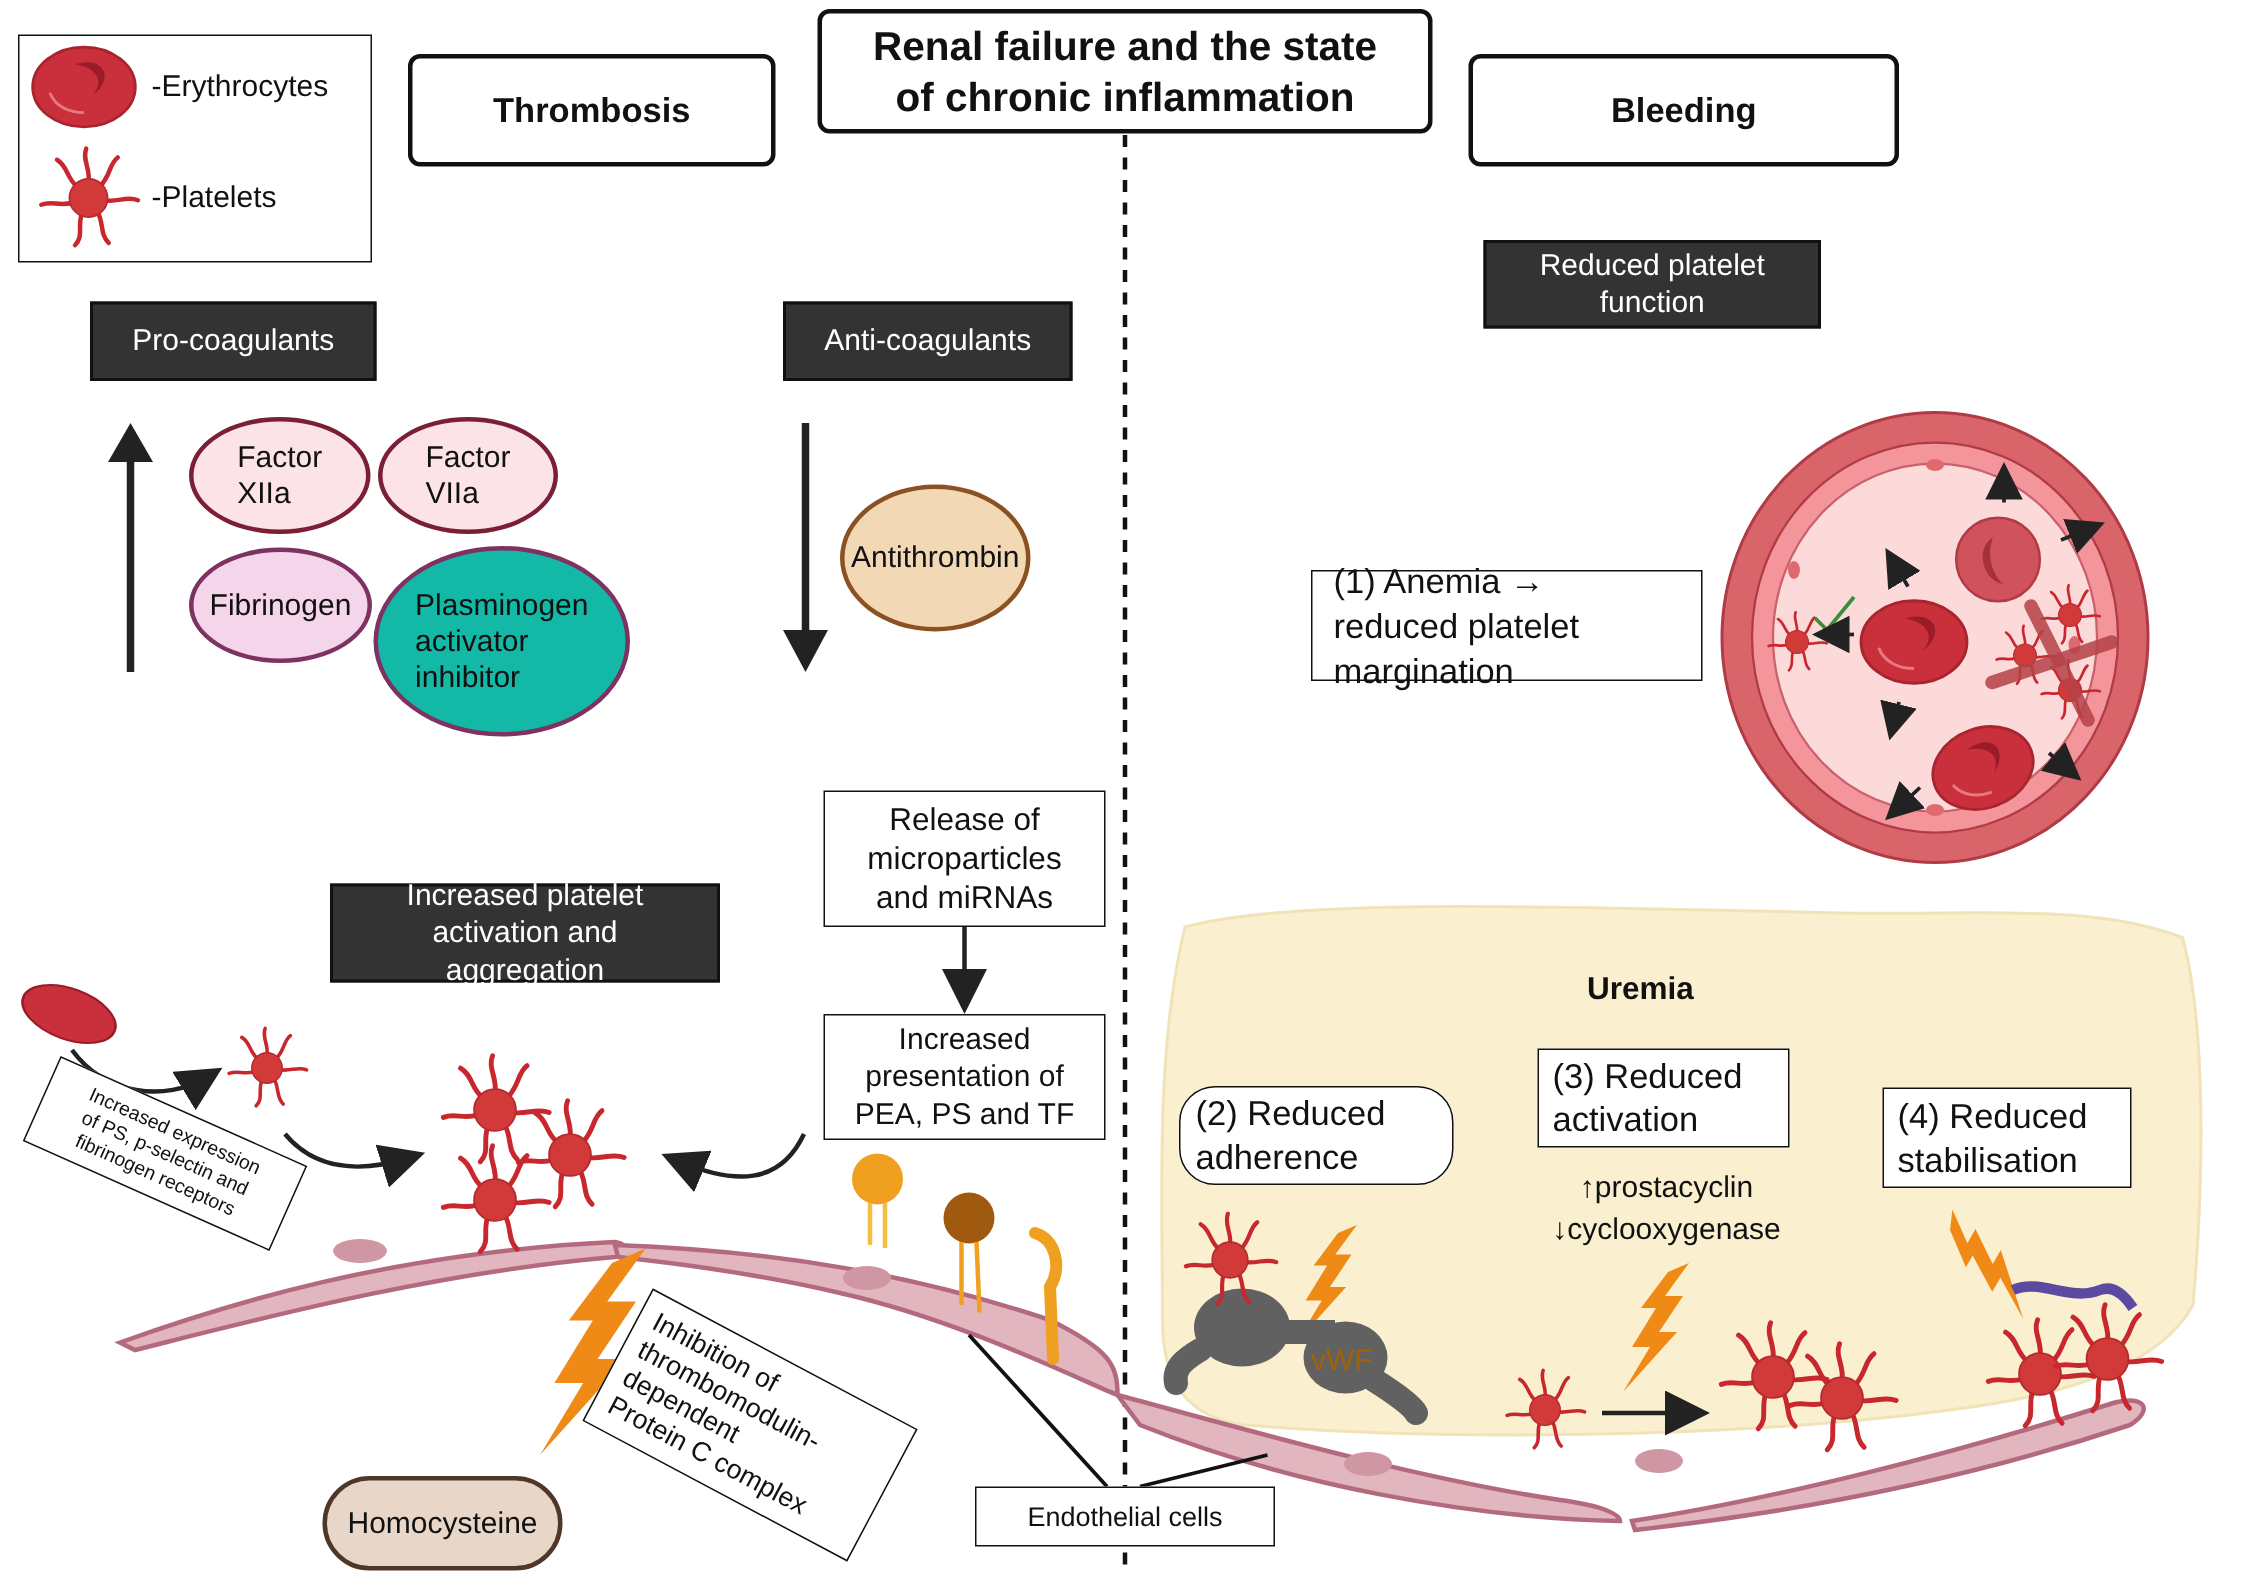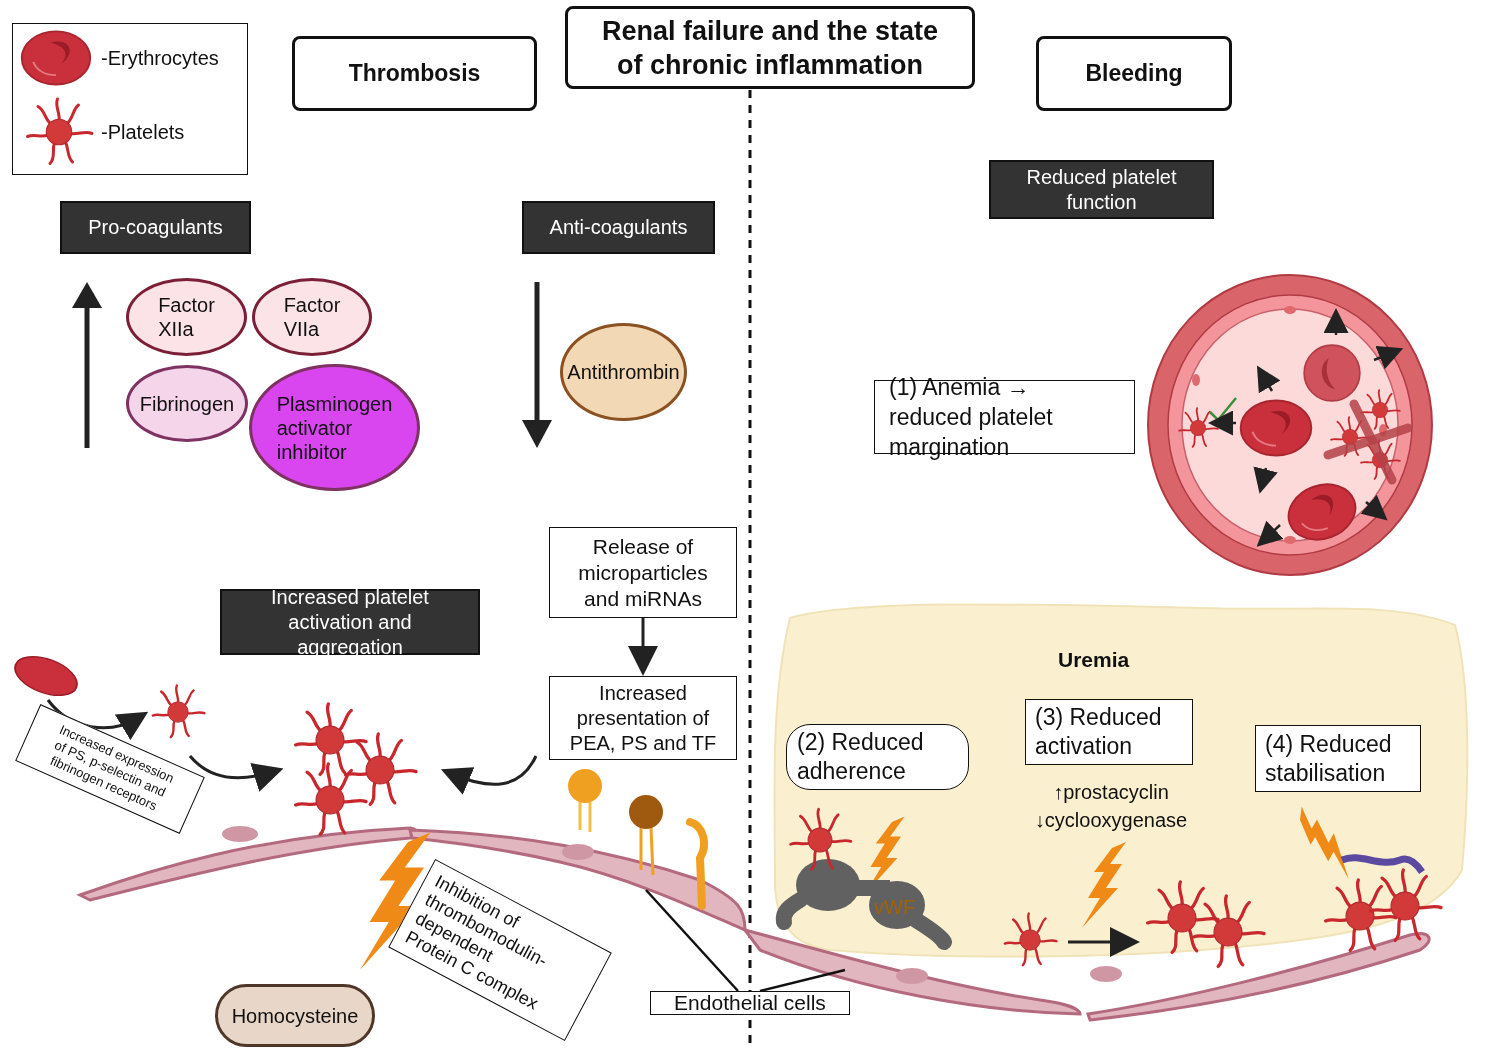--- a/index.html
+++ b/index.html
@@ -1,18 +1,18 @@
 <!DOCTYPE html>
 <html><head>
 <meta charset="utf-8">
 <style>
   html, body { margin:0; padding:0; background:#ffffff; }
   body { width:1500px; height:1050px; position:relative; overflow:hidden; font-family:"Liberation Sans", sans-serif; color:#111; }
   .abs { position:absolute; }
-  .title-box { position:absolute; border:3px solid #111; border-radius:8px; background:#fff; display:flex; align-items:center; justify-content:center; text-align:center; font-weight:bold; box-sizing:border-box;margin-left:20px; }
+  .title-box { position:absolute; border:3px solid #111; border-radius:8px; background:#fff; display:flex; align-items:center; justify-content:center; text-align:center; font-weight:bold; box-sizing:border-box; }
   .dark-box { position:absolute; background:#333333; color:#fff; border:2px solid #111; display:flex; align-items:center; justify-content:center; text-align:center; box-sizing:border-box; font-size:20px; line-height:25px; }
   .plain-box { position:absolute; border:1.5px solid #111; background:#fff; box-sizing:border-box; font-size:21px; line-height:26px; text-align:center; display:flex; align-items:center; justify-content:center; }
   .oval { position:absolute; border-radius:50%; display:flex; align-items:center; justify-content:center; text-align:left; box-sizing:border-box; font-size:20px; line-height:24px; }
   .lbl { position:absolute; white-space:pre-line; }
   svg { position:absolute; left:0; top:0; }
 </style>
 </head>
 <body>
 
 <svg width="1500" height="1050" viewBox="0 0 1500 1050">
@@ -166,42 +166,42 @@
 <div class="abs" style="left:12px;top:23px;width:236px;height:152px;border:1.5px solid #111;box-sizing:border-box;">
   <span class="lbl" style="left:88px;top:23px;font-size:20px;">-Erythrocytes</span>
   <span class="lbl" style="left:88px;top:97px;font-size:20px;">-Platelets</span>
 </div>
 
 <div class="title-box" style="left:272px;top:36px;width:245px;height:75px;font-size:23px;">
     <span>Thrombosis</span>
   </div>
 <div class="title-box" style="left:545px;top:6px;width:410px;height:83px;font-size:27px;line-height:34px;white-space:pre-line;"><span>Renal failure and the state
 of chronic inflammation</span></div>
-<div class="title-box" style="left:1016px;top:36px;width:196px;height:75px;font-size:23px;">
+<div class="title-box" style="left:979px;top:36px;width:287px;height:75px;font-size:23px;">
     <span>Bleeding</span>
   </div>
 
 <div class="dark-box" style="left:60px;top:201px;width:191px;height:53px;">
     <span>Pro-coagulants</span>
   </div>
 <div class="dark-box" style="left:522px;top:201px;width:193px;height:53px;">
     <span>Anti-coagulants</span>
   </div>
 <div class="dark-box" style="left:989px;top:160px;width:225px;height:59px;white-space:pre-line;"><span>Reduced platelet
 function</span></div>
 <div class="dark-box" style="left:220px;top:589px;width:260px;height:66px;white-space:pre-line;"><span>Increased platelet
 activation and
 aggregation</span></div>
 
 <div class="oval" style="left:126px;top:278px;width:121px;height:78px;background:#fbe3e8;border:3px solid #7a1f36;white-space:pre-line;"><span>Factor
 XIIa</span></div>
 <div class="oval" style="left:252px;top:278px;width:120px;height:78px;background:#fbe3e8;border:3px solid #7a1f36;white-space:pre-line;"><span>Factor
 VIIa</span></div>
 <div class="oval" style="left:126px;top:365px;width:122px;height:77px;background:#f5d5ea;border:3px solid #7d3262;white-space:pre-line;"><span>Fibrinogen</span></div>
-<div class="oval" style="left:249px;top:364px;width:171px;height:127px;background:#d946ef;border:3px solid #7d3262;white-space:pre-line;"><span>Plasminogen
+<div class="oval" style="left:249px;top:364px;width:171px;height:127px;background:#14b8a6;border:3px solid #7d3262;white-space:pre-line;"><span>Plasminogen
 activator
 inhibitor</span></div>
 <div class="oval" style="left:560px;top:323px;width:127px;height:98px;background:#f2d8b4;border:3px solid #8b5122;">
     <span>Antithrombin</span>
   </div>
 
 <div class="plain-box" style="left:874px;top:380px;width:261px;height:74px;justify-content:flex-start;text-align:left;padding-left:14px;font-size:23px;line-height:30px;white-space:pre-line;"><span>(1) Anemia →
 reduced platelet
 margination</span></div>
 <div class="plain-box" style="left:549px;top:527px;width:188px;height:91px;white-space:pre-line;"><span>Release of
@@ -216,21 +216,21 @@
 fibrinogen receptors</span></div>
 <div class="plain-box" style="left:400px;top:900px;width:200px;height:100px;font-size:18px;line-height:21px;transform:rotate(28deg);justify-content:flex-start;text-align:left;padding-left:10px;white-space:pre-line;"><span>Inhibition of
 thrombomodulin-
 dependent
 Protein C complex</span></div>
 
 <div class="oval" style="left:215px;top:984px;width:160px;height:63px;border-radius:32px;background:#e8d6c8;border:3px solid #4e3629;font-size:20px;">
     <span>Homocysteine</span>
   </div>
 
-<div class="plain-box" style="left:650px;top:991px;width:200px;height:24px;font-size:21px;">
+<div class="plain-box" style="left:650px;top:991px;width:200px;height:40px;font-size:18px;">
     <span>Endothelial cells</span>
   </div>
 
 <div class="lbl" style="left:1058px;top:648px;font-size:21px;font-weight:bold;">Uremia</div>
 <div class="plain-box" style="left:786px;top:724px;width:183px;height:66px;justify-content:flex-start;text-align:left;padding-left:10px;font-size:23px;line-height:29px;white-space:pre-line;border-radius:24px;"><span>(2) Reduced
 adherence</span></div>
 <div class="plain-box" style="left:1025px;top:699px;width:168px;height:66px;justify-content:flex-start;text-align:left;padding-left:9px;font-size:23px;line-height:29px;white-space:pre-line;"><span>(3) Reduced
 activation</span></div>
 <div class="lbl" style="left:1016px;top:778px;width:190px;text-align:center;font-size:20px;line-height:28px;">↑prostacyclin
 ↓cyclooxygenase</div>

